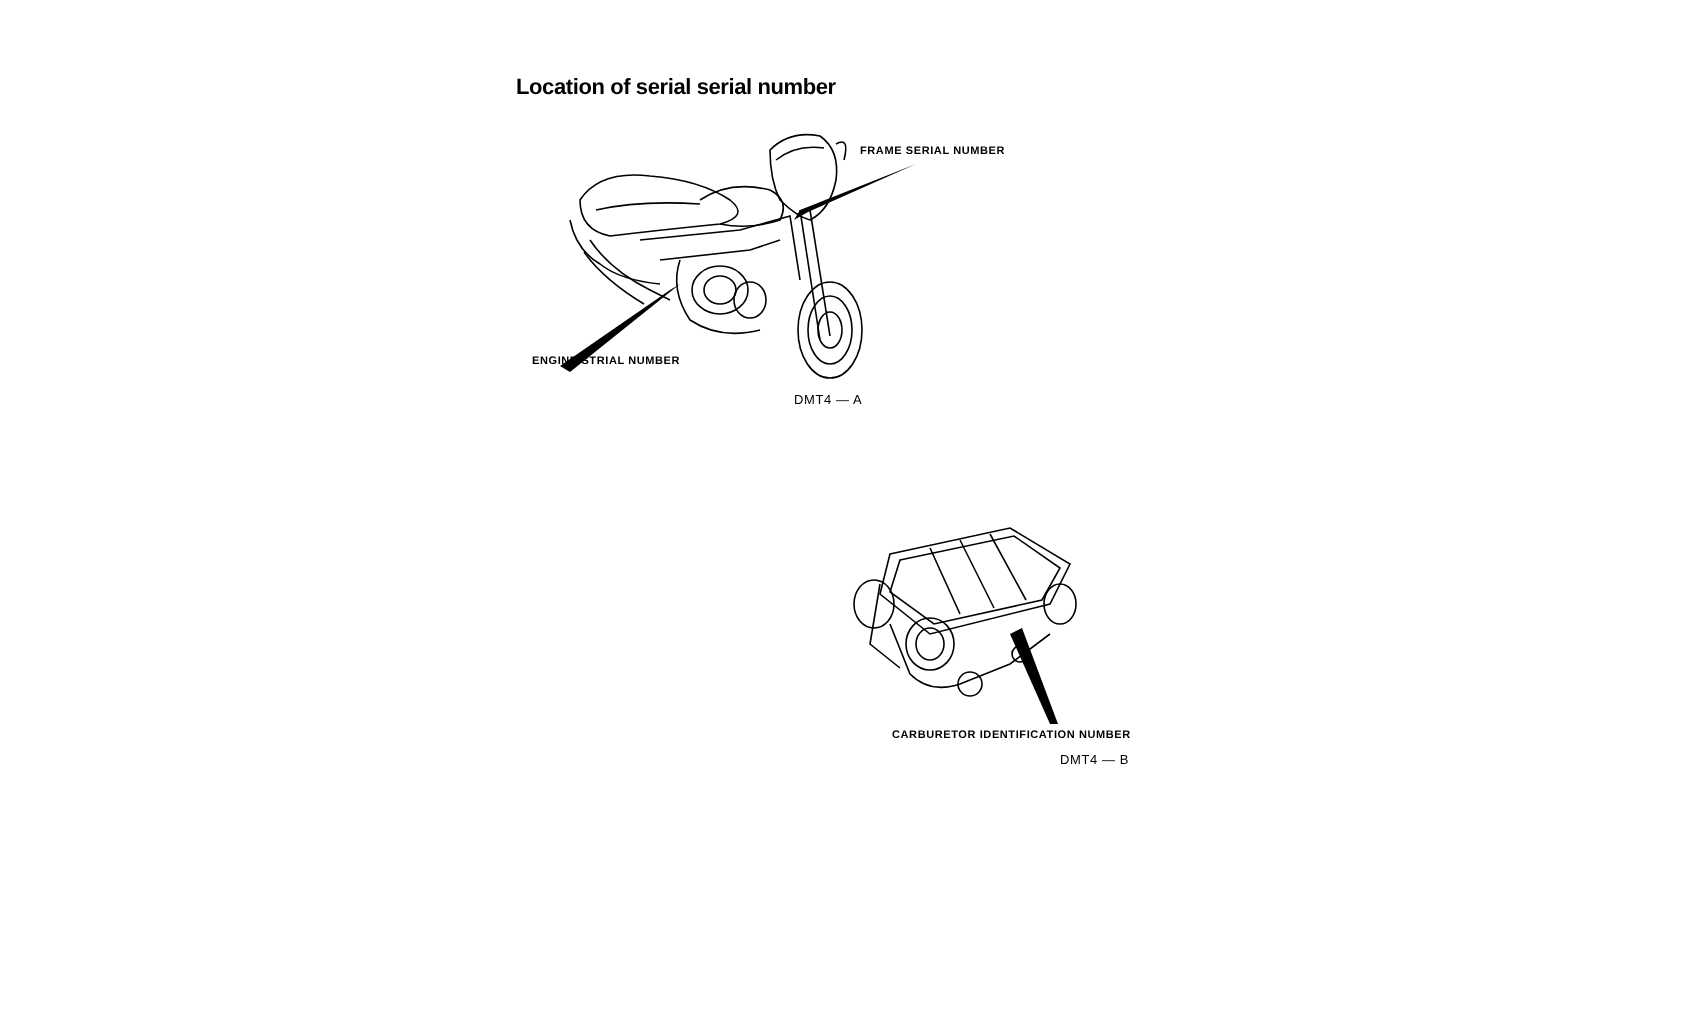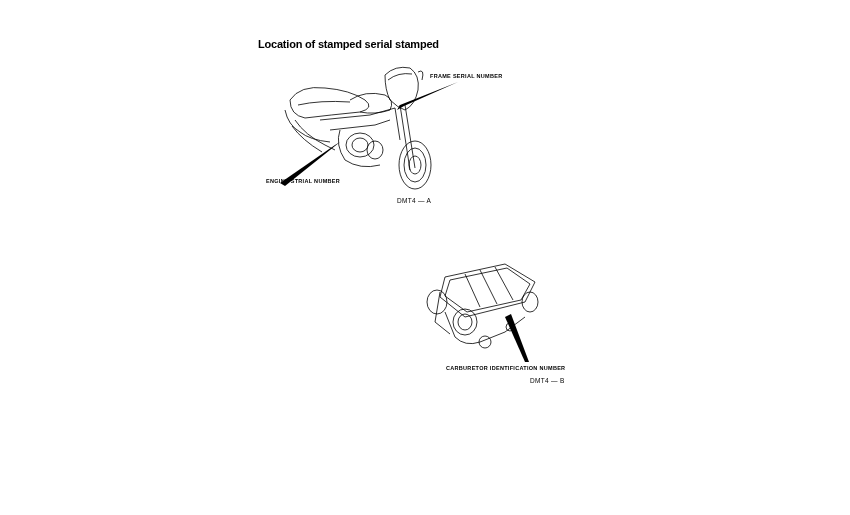--- a/index.html
+++ b/index.html
@@ -5,21 +5,21 @@
   html, body { margin:0; padding:0; background:#ffffff; }
   body { width:850px; height:515px; position:relative; overflow:hidden; font-family:"Liberation Sans", sans-serif; color:#000; }
   .title { position:absolute; left:258px; top:38px; font-size:11px; font-weight:bold; letter-spacing:-0.2px; }
   .label { position:absolute; font-size:5.5px; font-weight:bold; letter-spacing:0.3px; white-space:nowrap; }
   .code { position:absolute; font-size:6.5px; letter-spacing:0.3px; white-space:nowrap; }
   svg { position:absolute; }
 </style>
 </head>
 <body>
 
-<div class="title">Location of stamped serial stamped</div>
+<div class="title">Location of serial serial number</div>
 
 <svg style="left:280px;top:60px" width="180" height="140" viewBox="0 0 180 140">
   <g fill="none" stroke="#000" stroke-width="0.8">
 
     <path d="M10 40 Q20 25 45 28 Q70 30 85 40 Q95 48 80 52 Q50 55 25 58 Q10 55 10 40 Z"></path>
     <path d="M18 45 Q40 40 70 42"></path>
     <path d="M5 50 Q8 65 20 72 Q30 80 50 82"></path>
 
     <path d="M70 40 Q85 30 105 35 Q115 40 110 50 Q95 55 80 52"></path>
 

